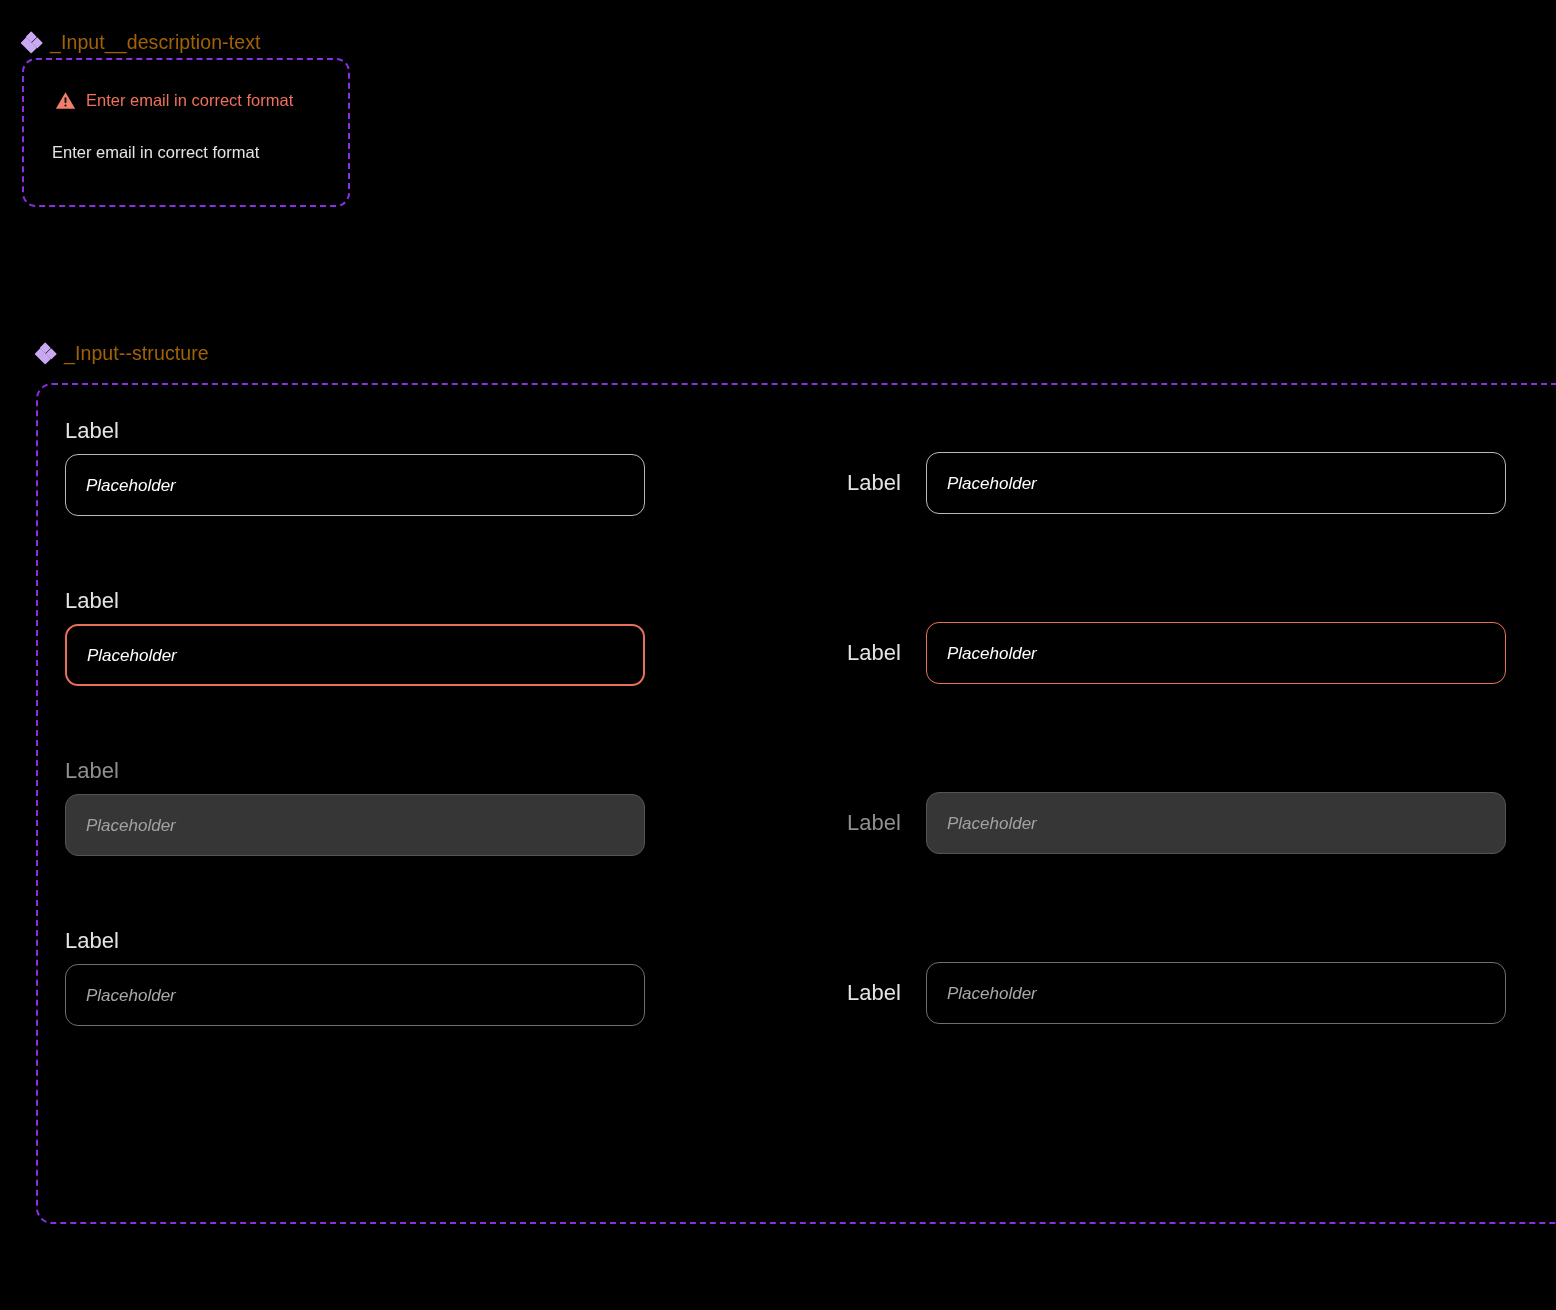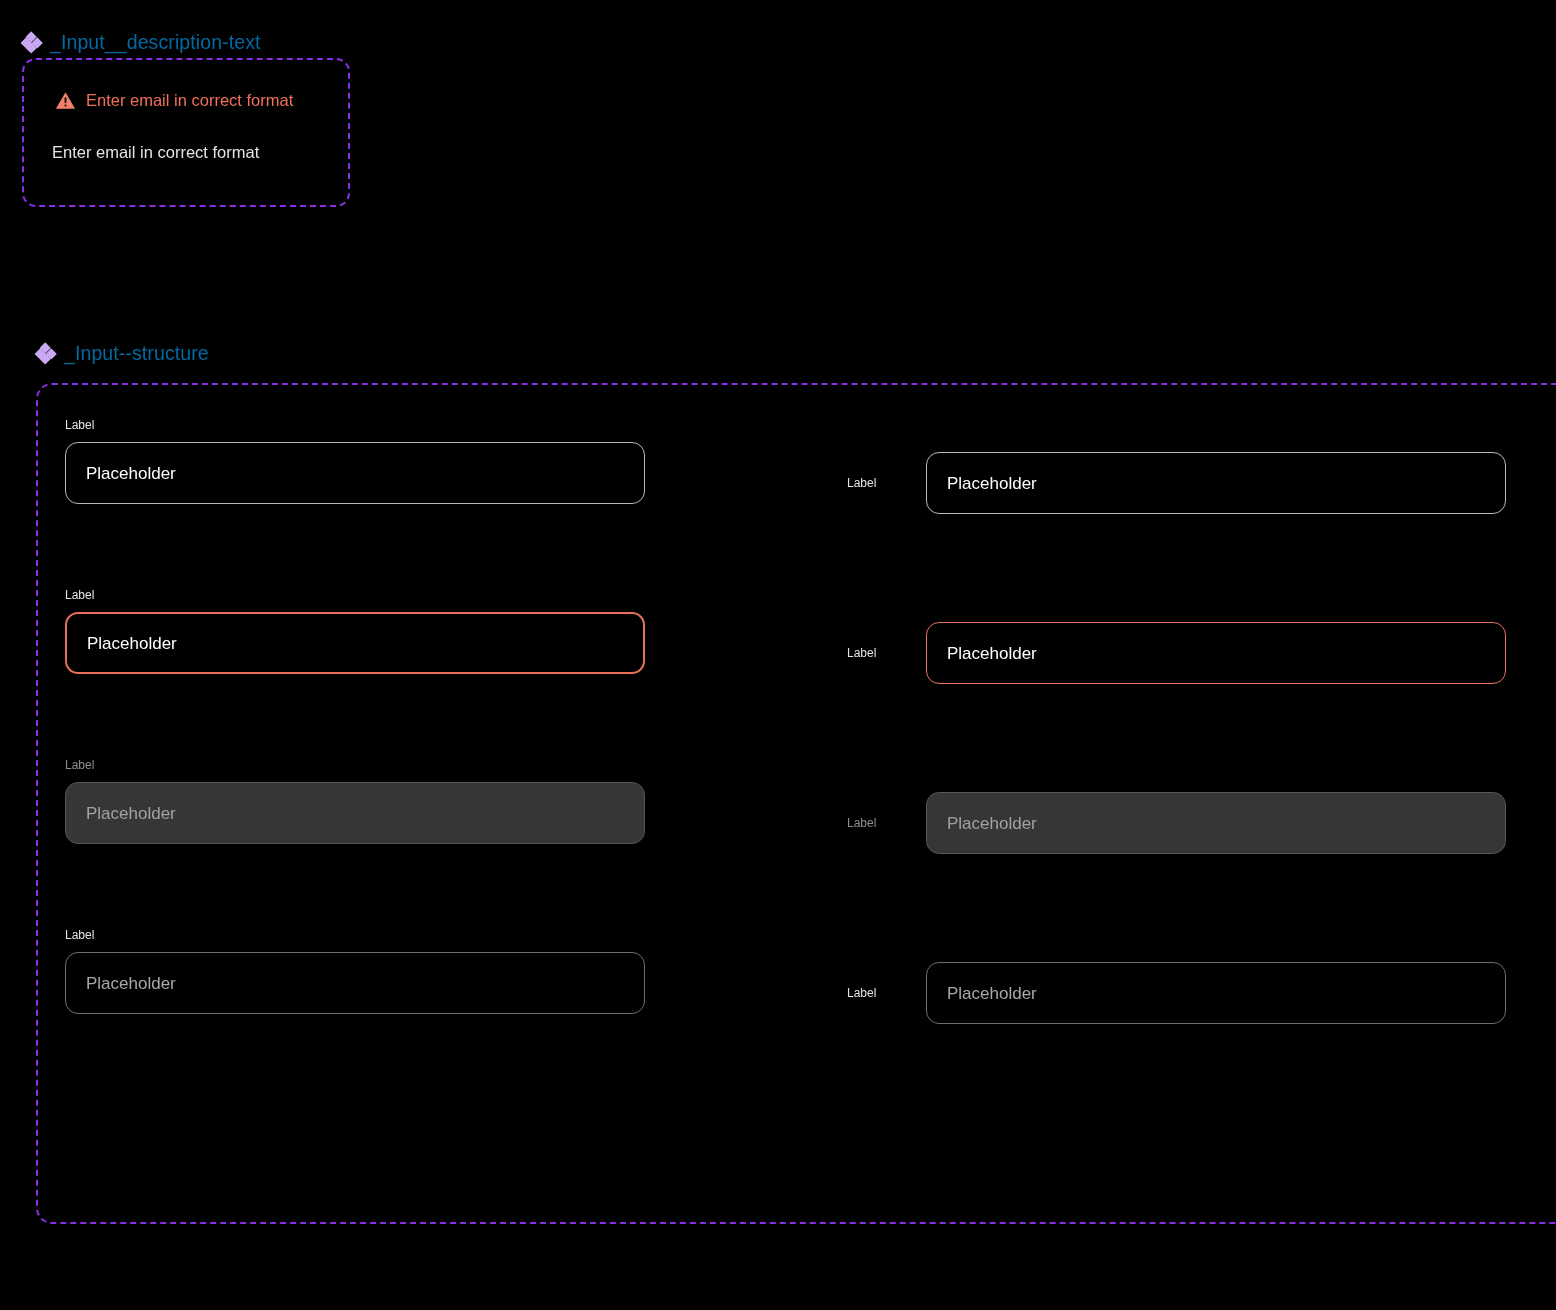--- a/index.html
+++ b/index.html
@@ -22,21 +22,21 @@
   .frame-title {
     position: absolute;
     display: flex;
     align-items: center;
     gap: 9px;
     white-space: nowrap;
   }
   .frame-title .title-text {
     font-size: 19.5px;
     letter-spacing: 0.1px;
-    color: #0369a1;
+    color: #a16207;
     line-height: 1;
   }
   .comp-icon {
     width: 19px;
     height: 19px;
     position: relative;
     flex: 0 0 auto;
   }
   .comp-icon i {
     position: absolute;
@@ -108,40 +108,41 @@
     display: flex;
     flex-direction: row;
     align-items: center;
     gap: 22px;
   }
   .field-horizontal .field-label {
     width: 57px;
     text-align: left;
   }
   .field-label {
-    font-size: 12px;
+    font-size: 22px;
     line-height: 1.2;
     color: #e4e4e4;
   }
   .field-label.muted { color: #8f8f8f; }
 
   .text-input {
     display: flex;
     align-items: center;
     width: 580px;
     height: 62px;
     padding: 0 20px;
     border-radius: 13px;
     border: 1px solid #b9b9b9;
     background: transparent;
     font-family: "Liberation Sans", sans-serif;
     font-size: 17px;
     color: #ffffff;
     line-height: 1;
     cursor: text;
+    font-style: italic;
   }
   .text-input.v-error        { border: 2px solid #e8705a; }
   .text-input.v-error-thin   { border: 1px solid #e8705a; }
   .text-input.v-disabled {
     background: #363636;
     border: 1px solid #555555;
     color: #a2a2a2;
     cursor: not-allowed;
   }
   .text-input.v-empty {

